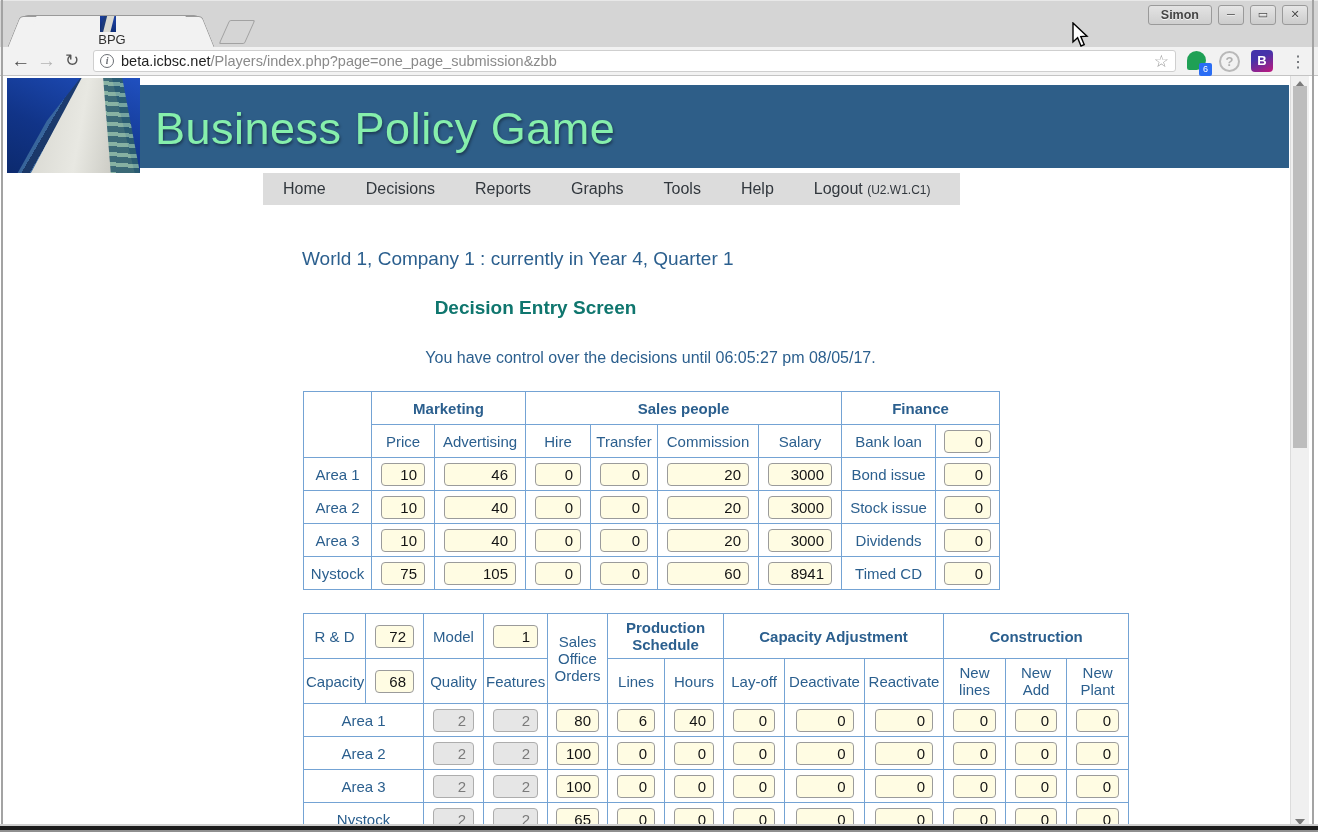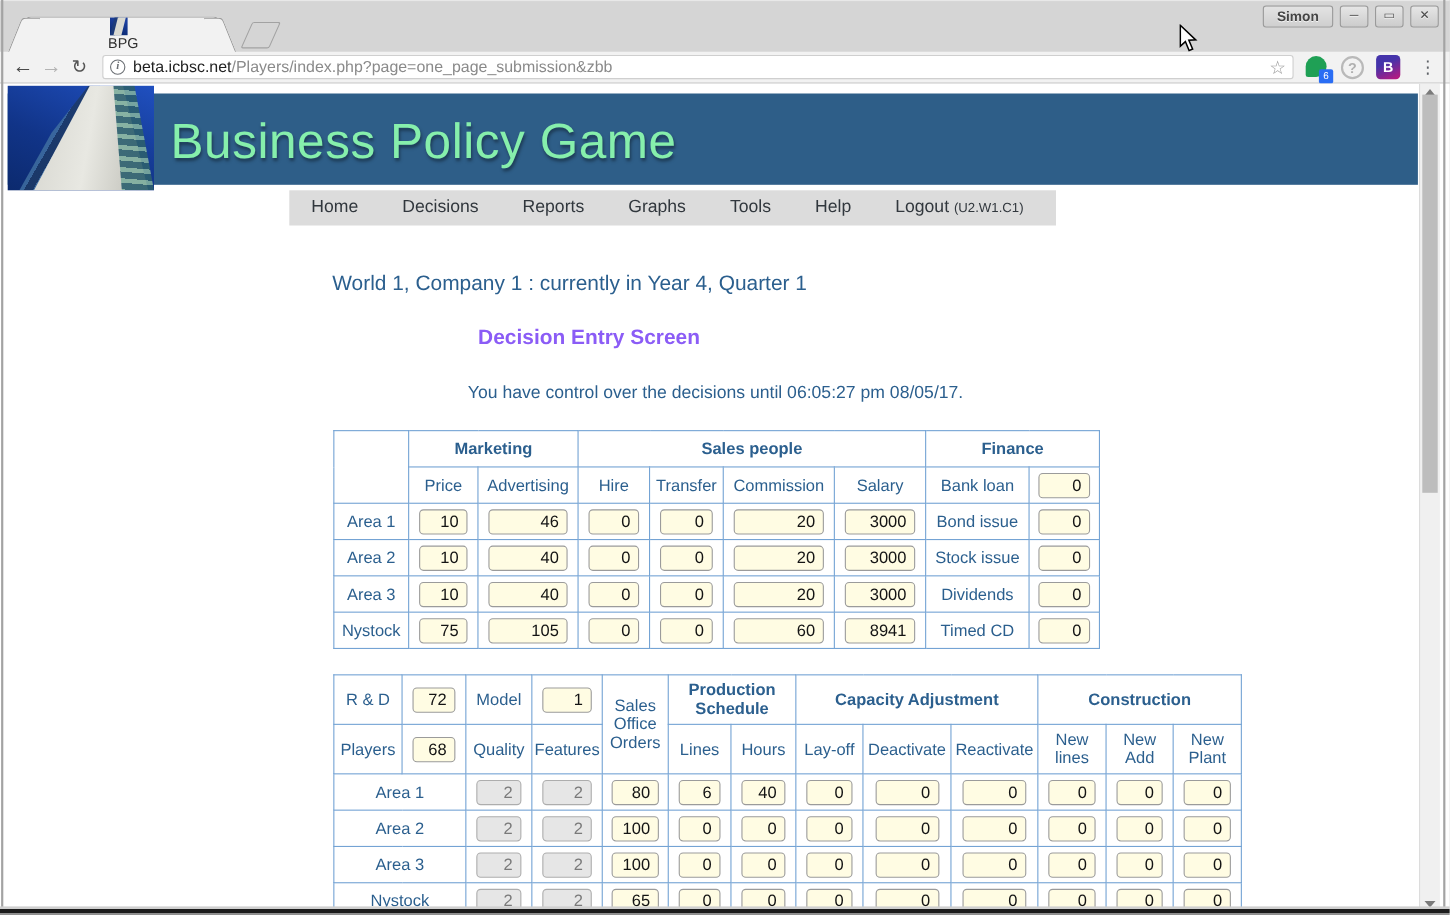--- a/index.html
+++ b/index.html
@@ -46,21 +46,21 @@
   .logo { position:absolute; left:7px; top:2px; width:133px; height:95px; background:linear-gradient(205deg,#2050c0 0%,#113488 60%,#0c2a6e 100%); overflow:hidden; }
   .logo .tower { position:absolute; inset:0; background:linear-gradient(100deg,#cfcfc8 0%,#e8e8e2 55%,#b8b8b0 100%); clip-path:polygon(58% -5%, 78% -5%, 96% 100%, 18% 100%); }
   .logo .glass-r { position:absolute; inset:0; background:repeating-linear-gradient(5deg,#2c5f6e 0 6px,#7fae9e 6px 10px); clip-path:polygon(72% -5%, 86% -5%, 100% 100%, 78% 100%); opacity:.9; }
   .logo .glass-l { position:absolute; inset:0; background:repeating-linear-gradient(120deg,#1d3a66 0 7px,#3f6ea0 7px 12px); clip-path:polygon(58% -5%, 64% -5%, 42% 100%, 8% 100%, 30% 45%); opacity:.85; }
 
   .navbar { position:absolute; left:263px; top:97px; width:697px; height:32px; background:#dcdcdc; display:flex; align-items:center; gap:40px; padding-left:20px; }
   .nav-item { font-size:16px; color:#31373d; white-space:nowrap; }
   .nav-suffix { font-size:12px; }
 
   .status-line { position:absolute; left:302px; top:172px; font-size:19px; color:#2b5f8e; }
-  .page-title { position:absolute; left:303px; top:221px; width:465px; text-align:center; font-size:19px; font-weight:bold; color:#8b5cf6; }
+  .page-title { position:absolute; left:303px; top:221px; width:465px; text-align:center; font-size:19px; font-weight:bold; color:#0f766e; }
   .deadline-line { position:absolute; left:303px; top:273px; width:695px; text-align:center; font-size:16px; color:#2b5f8e; }
 
   
   table.t { border-collapse:collapse; table-layout:fixed; position:absolute; }
   table.t td { border:1px solid #74a3d4; text-align:center; vertical-align:middle; color:#2b5f8e; font-size:15px; padding:0 2px; overflow:hidden; }
   .t1 { left:303px; top:315px; width:696px; }
   .t1 tr { height:33px; }
   .t2 { left:303px; top:537px; width:825px; }
   .t2 tr.hdr { height:45px; }
   .t2 tbody tr { height:33px; }
@@ -244,21 +244,21 @@
         <td>R &amp; D</td>
         <td><input type="text" class="cell-input" value="72" style=""></td>
         <td>Model</td>
         <td><input type="text" class="cell-input" value="1" style=""></td>
         <td rowspan="2">Sales Office Orders</td>
         <td colspan="2" class="grp">Production Schedule</td>
         <td colspan="3" class="grp">Capacity Adjustment</td>
         <td colspan="3" class="grp">Construction</td>
       </tr>
       <tr class="hdr">
-        <td>Players</td>
+        <td>Capacity</td>
         <td><input type="text" class="cell-input" value="68" style=""></td>
         <td>Quality</td>
         <td>Features</td>
         <td>Lines</td>
         <td>Hours</td>
         <td>Lay-off</td>
         <td>Deactivate</td>
         <td>Reactivate</td>
         <td>New lines</td>
         <td>New Add</td>

